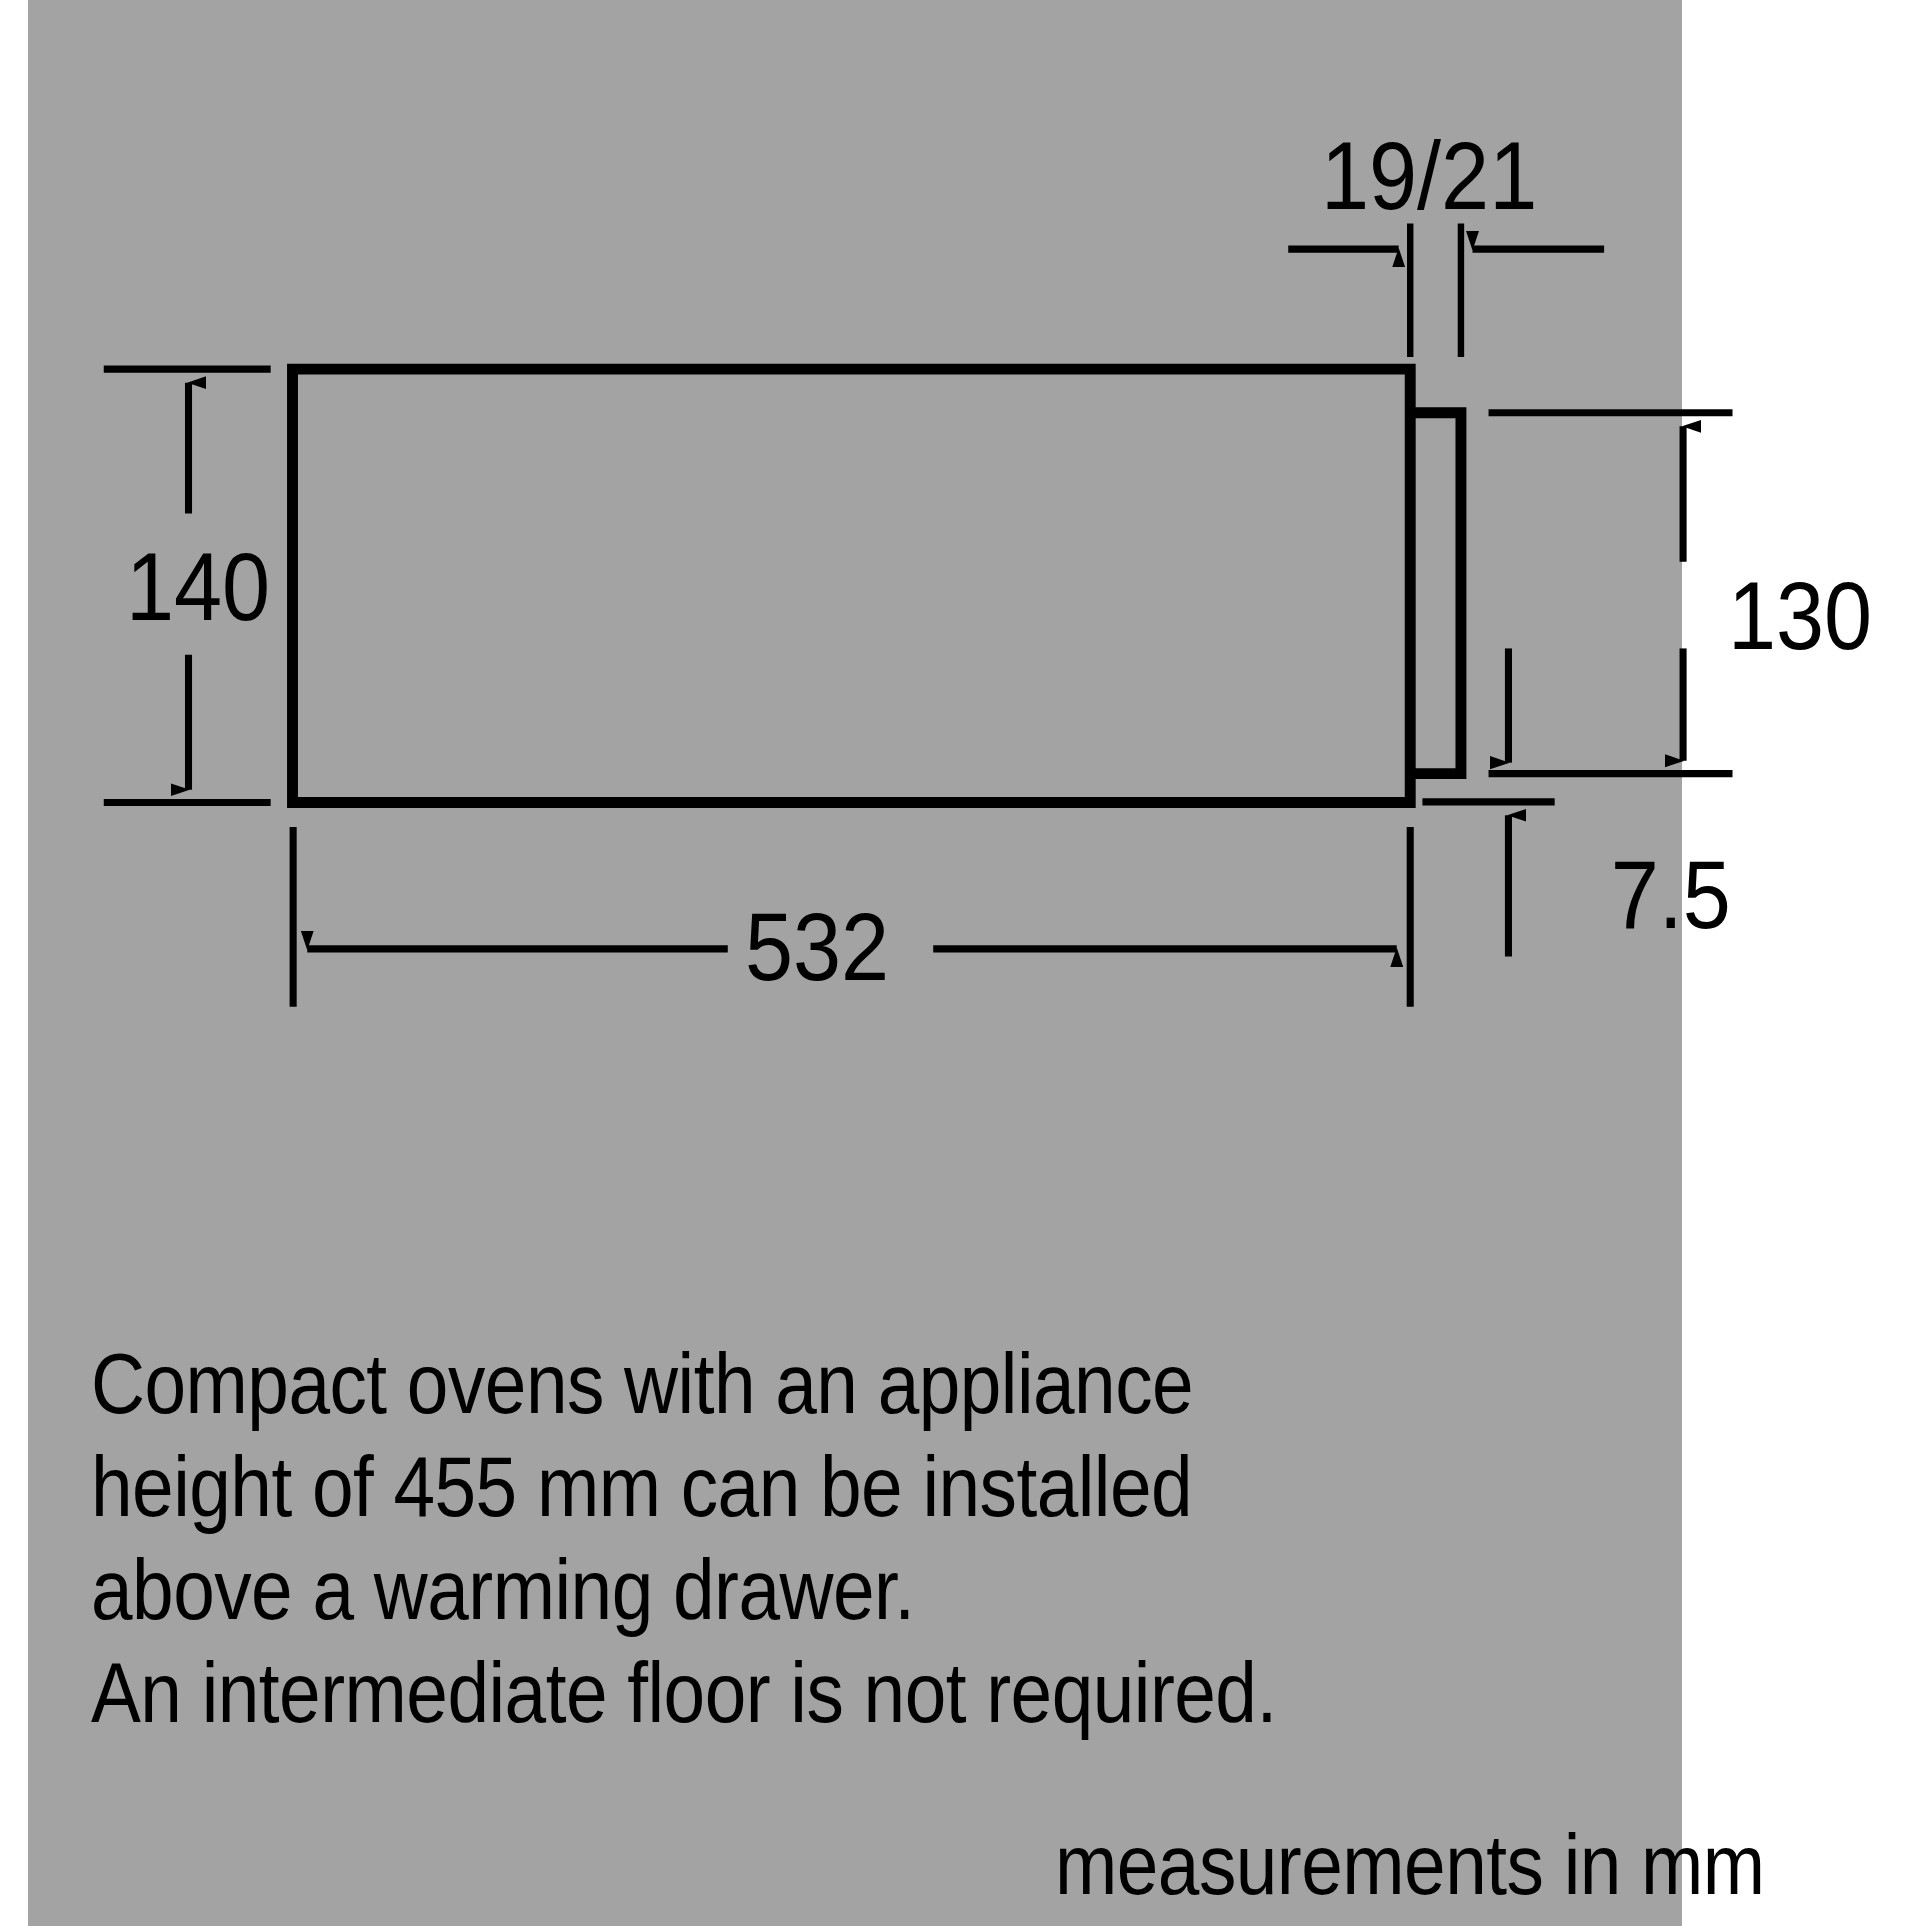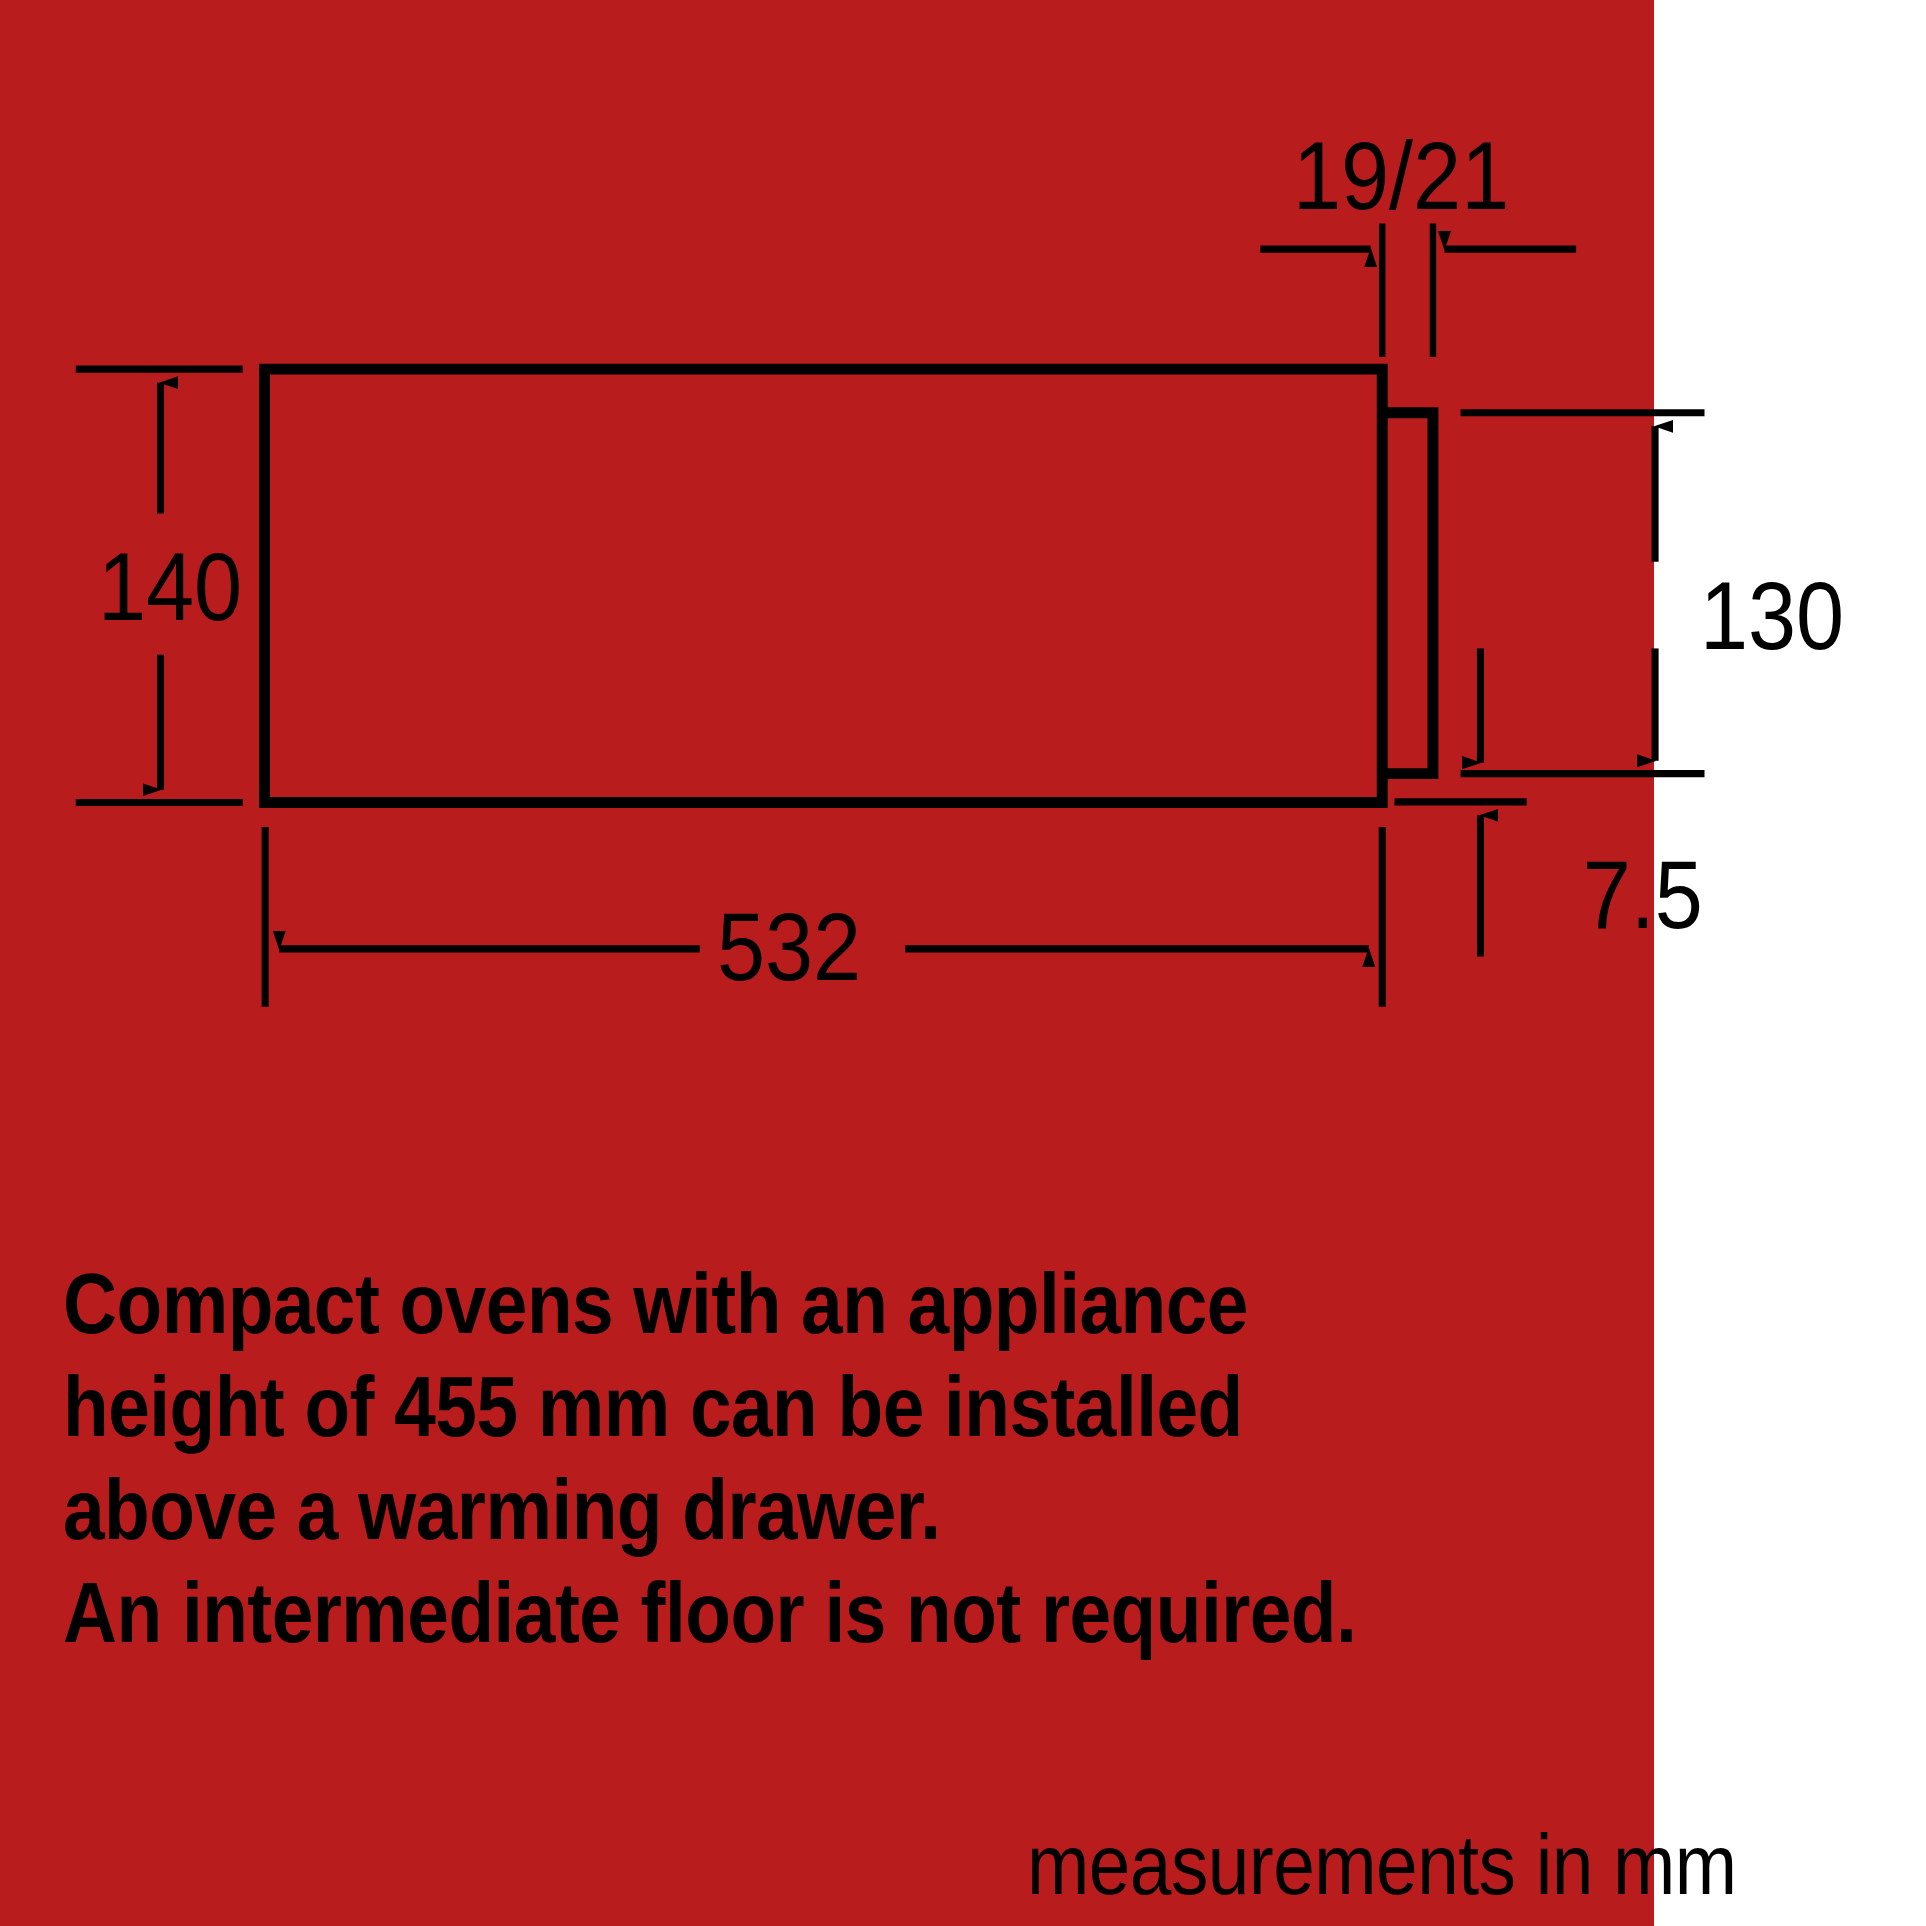--- a/index.html
+++ b/index.html
@@ -11,36 +11,36 @@
     width: 1926px;
     height: 1926px;
     font-family: "Liberation Sans", sans-serif;
     color: #000000;
     overflow: hidden;
   }
   #root {
     position: relative;
     width: 1654px;
     height: 1926px;
-    background: #b91c1c;
+    background: #a3a3a3;
+    margin-left: 28px;
   }
   #drawing {
     position: absolute;
     left: 0;
     top: 0;
     width: 1926px;
     height: 1926px;
     display: block;
   }
   .notes-block {
     position: absolute;
     left: 63px;
-    top: 1252px;
+    top: 1332px;
     width: 1541px;
-    font-weight: bold;
   }
   .note-line {
     font-family: "Liberation Sans Narrow", "Liberation Sans", sans-serif;
     font-size: 85px;
     line-height: 103px;
     letter-spacing: -0.6px;
     transform: scaleX(0.88);
     transform-origin: left center;
     white-space: nowrap;
     color: #000000;

